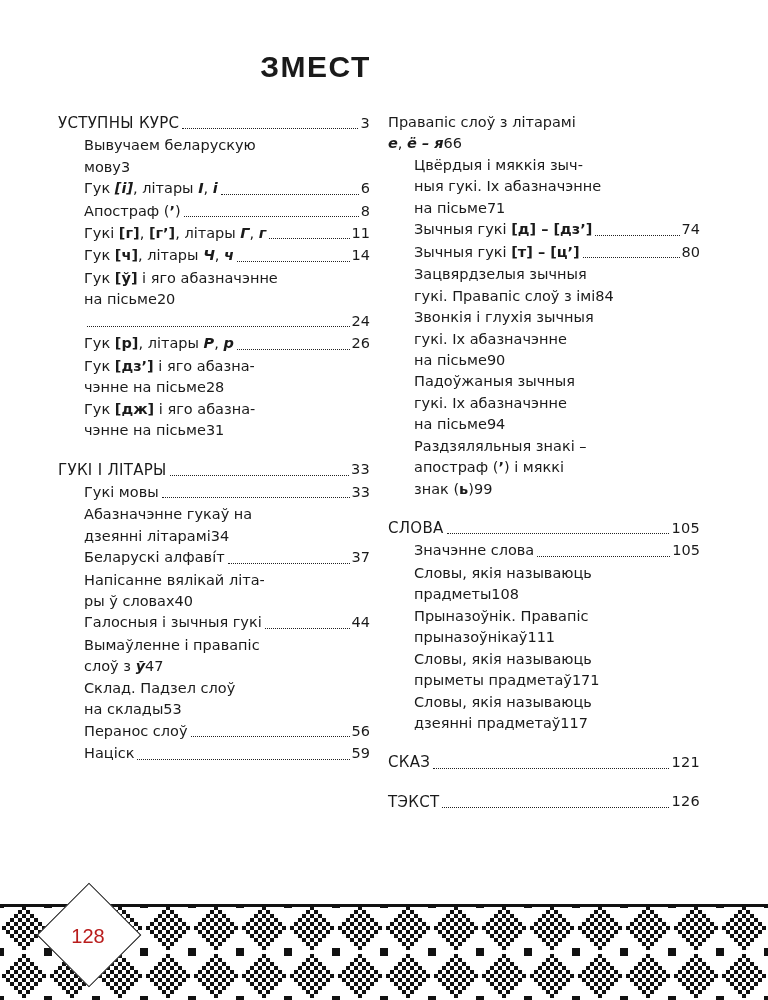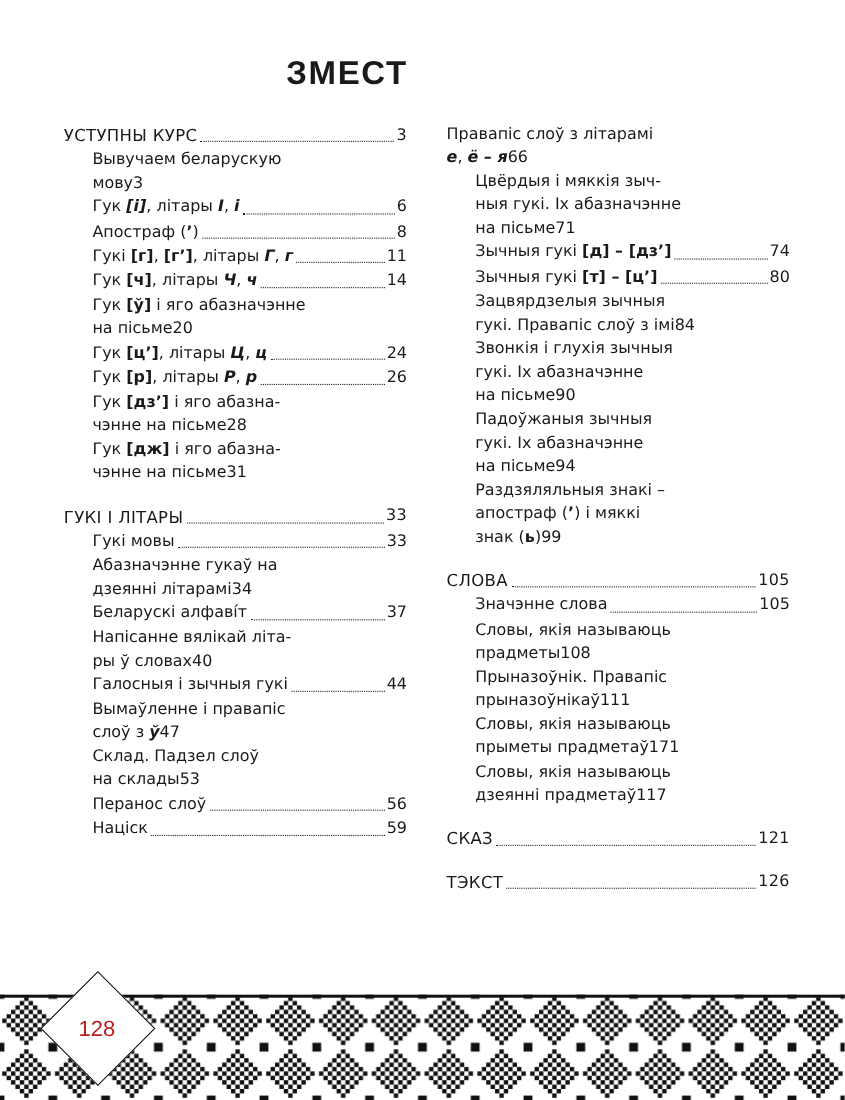--- a/index.html
+++ b/index.html
@@ -26,21 +26,21 @@
     font-weight: bold;
     letter-spacing: 1.5px;
     margin: 0;
     padding-top: 50px;
     font-family: "Liberation Sans", sans-serif;
   }
   .columns {
     display: flex;
     padding: 28px 58px 0 58px;
     box-sizing: border-box;
-    gap: 36px;
+    gap: 18px;
   }
   .col {
     width: 312px;
     flex: 0 0 312px;
   }
   .section {
     margin-bottom: 17px;
   }
   .section:last-child { margin-bottom: 16px; }
 
@@ -169,21 +169,20 @@
           </div>
           <div class="wrap-entry">
             <span class="line1">Гук <b>[ў]</b> і яго абазначэнне</span>
             <span class="lastline">
               <span class="txt">на пісьме</span>
               <span class="dots"></span>
               <span class="pg">20</span>
             </span>
           </div>
           <div class="entry sub">
-            <span class="txt">Гук <b>[ц’]</b>, літары <b><i>Ц</i></b>, <b><i>ц</i></b></span>
             <span class="dots"></span>
             <span class="pg">24</span>
           </div>
           <div class="entry sub">
             <span class="txt">Гук <b>[р]</b>, літары <b><i>Р</i></b>, <b><i>р</i></b></span>
             <span class="dots"></span>
             <span class="pg">26</span>
           </div>
           <div class="wrap-entry">
             <span class="line1">Гук <b>[дз’]</b> і яго абазна-</span>

